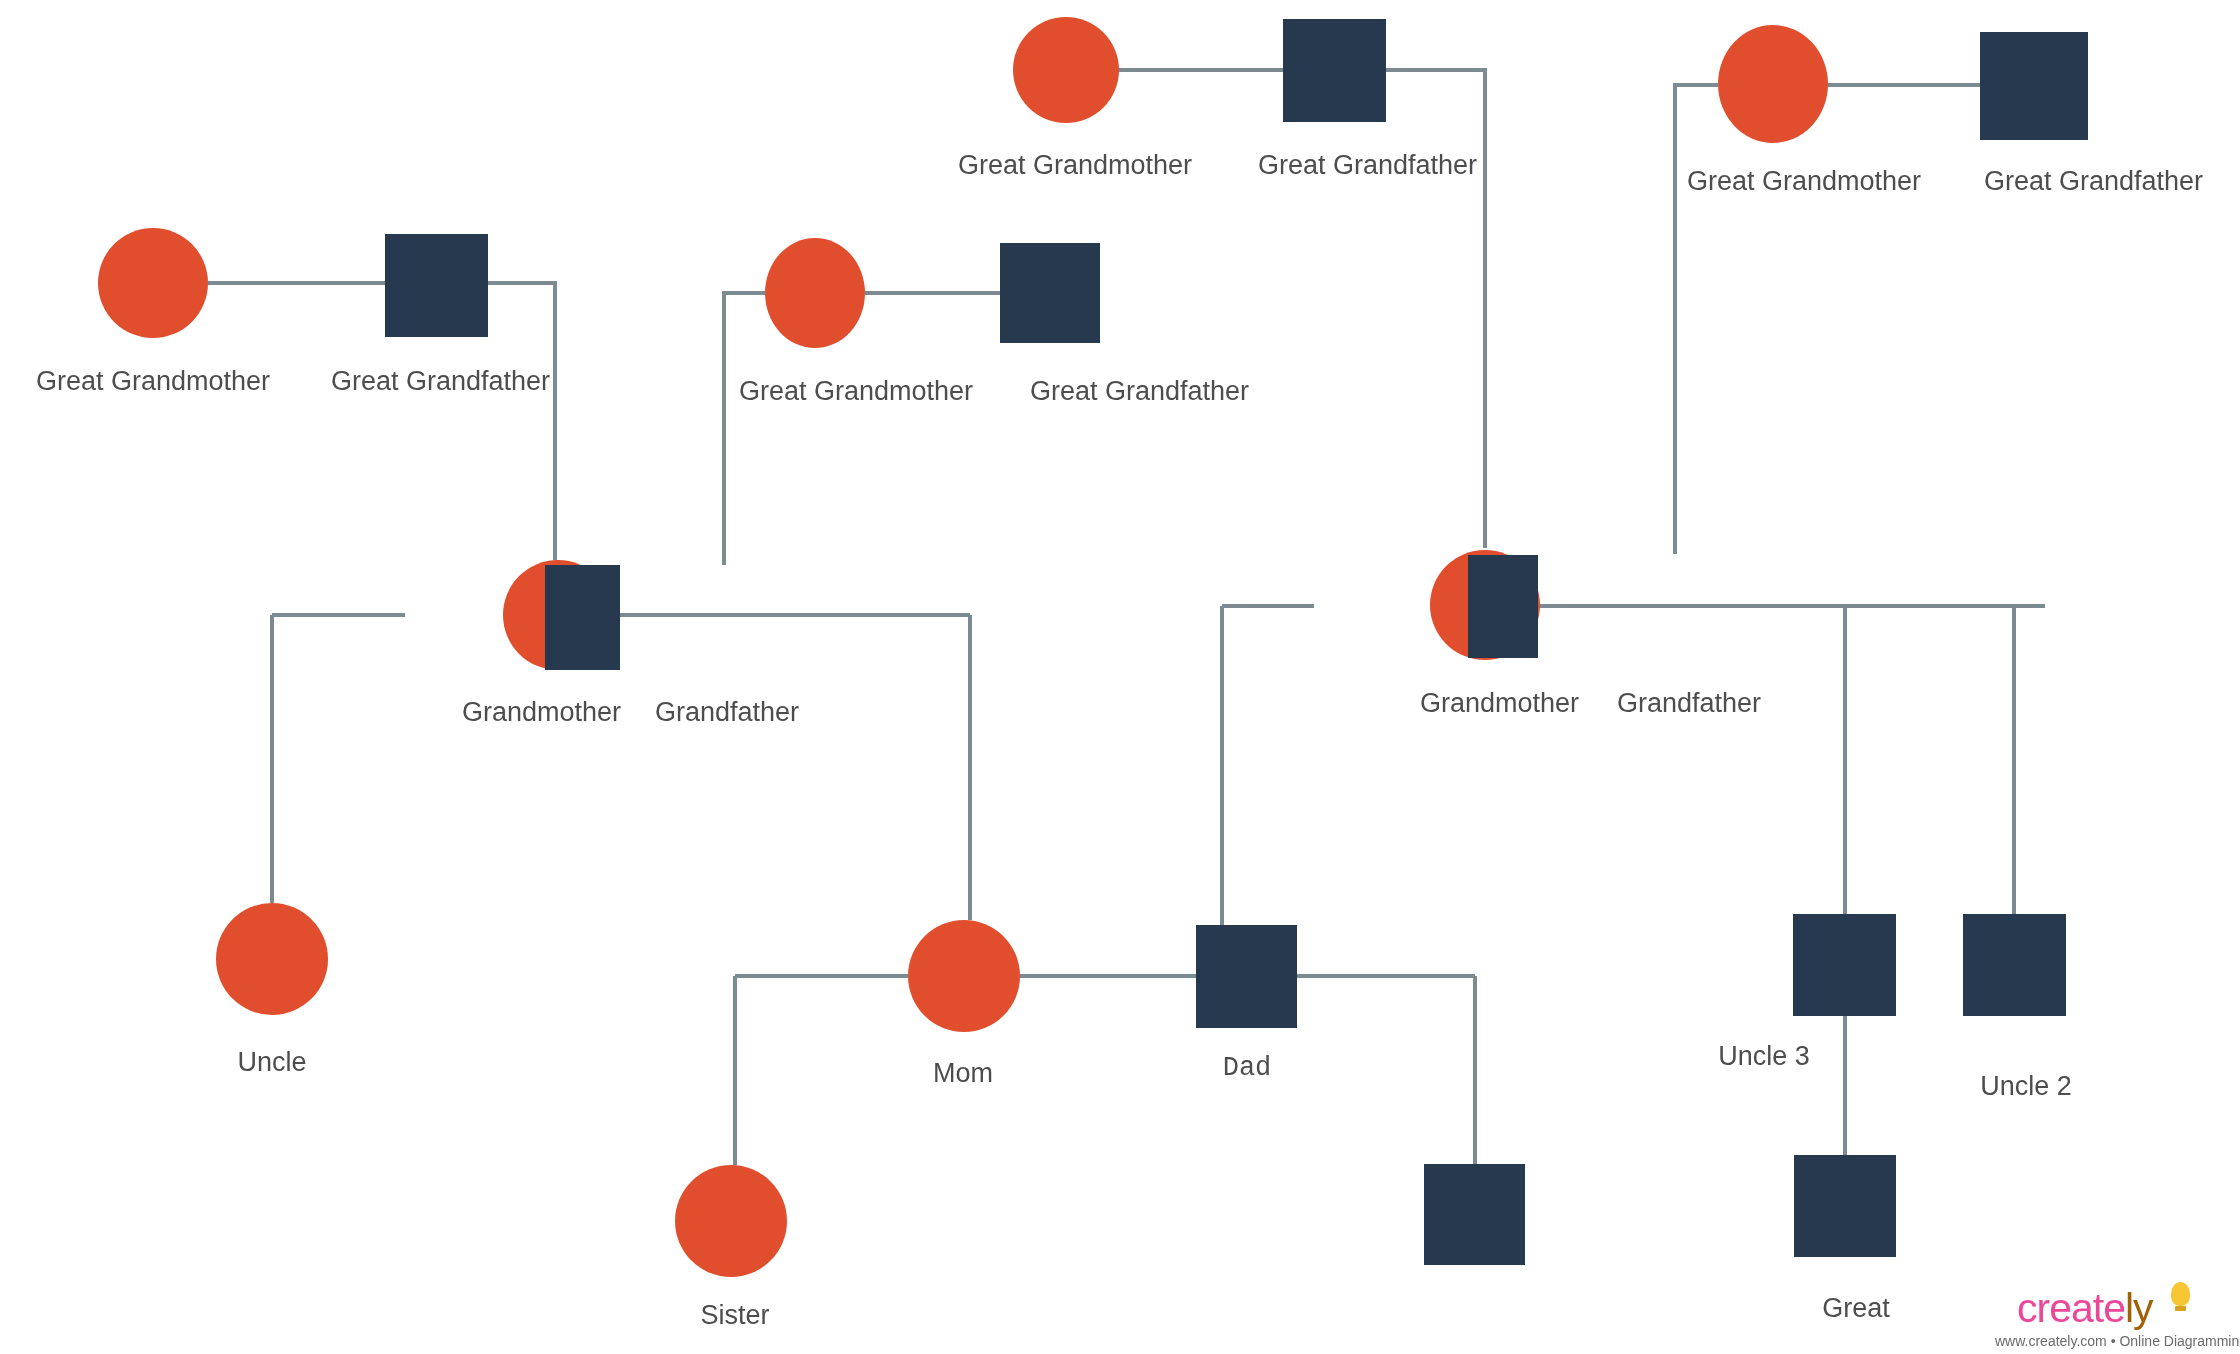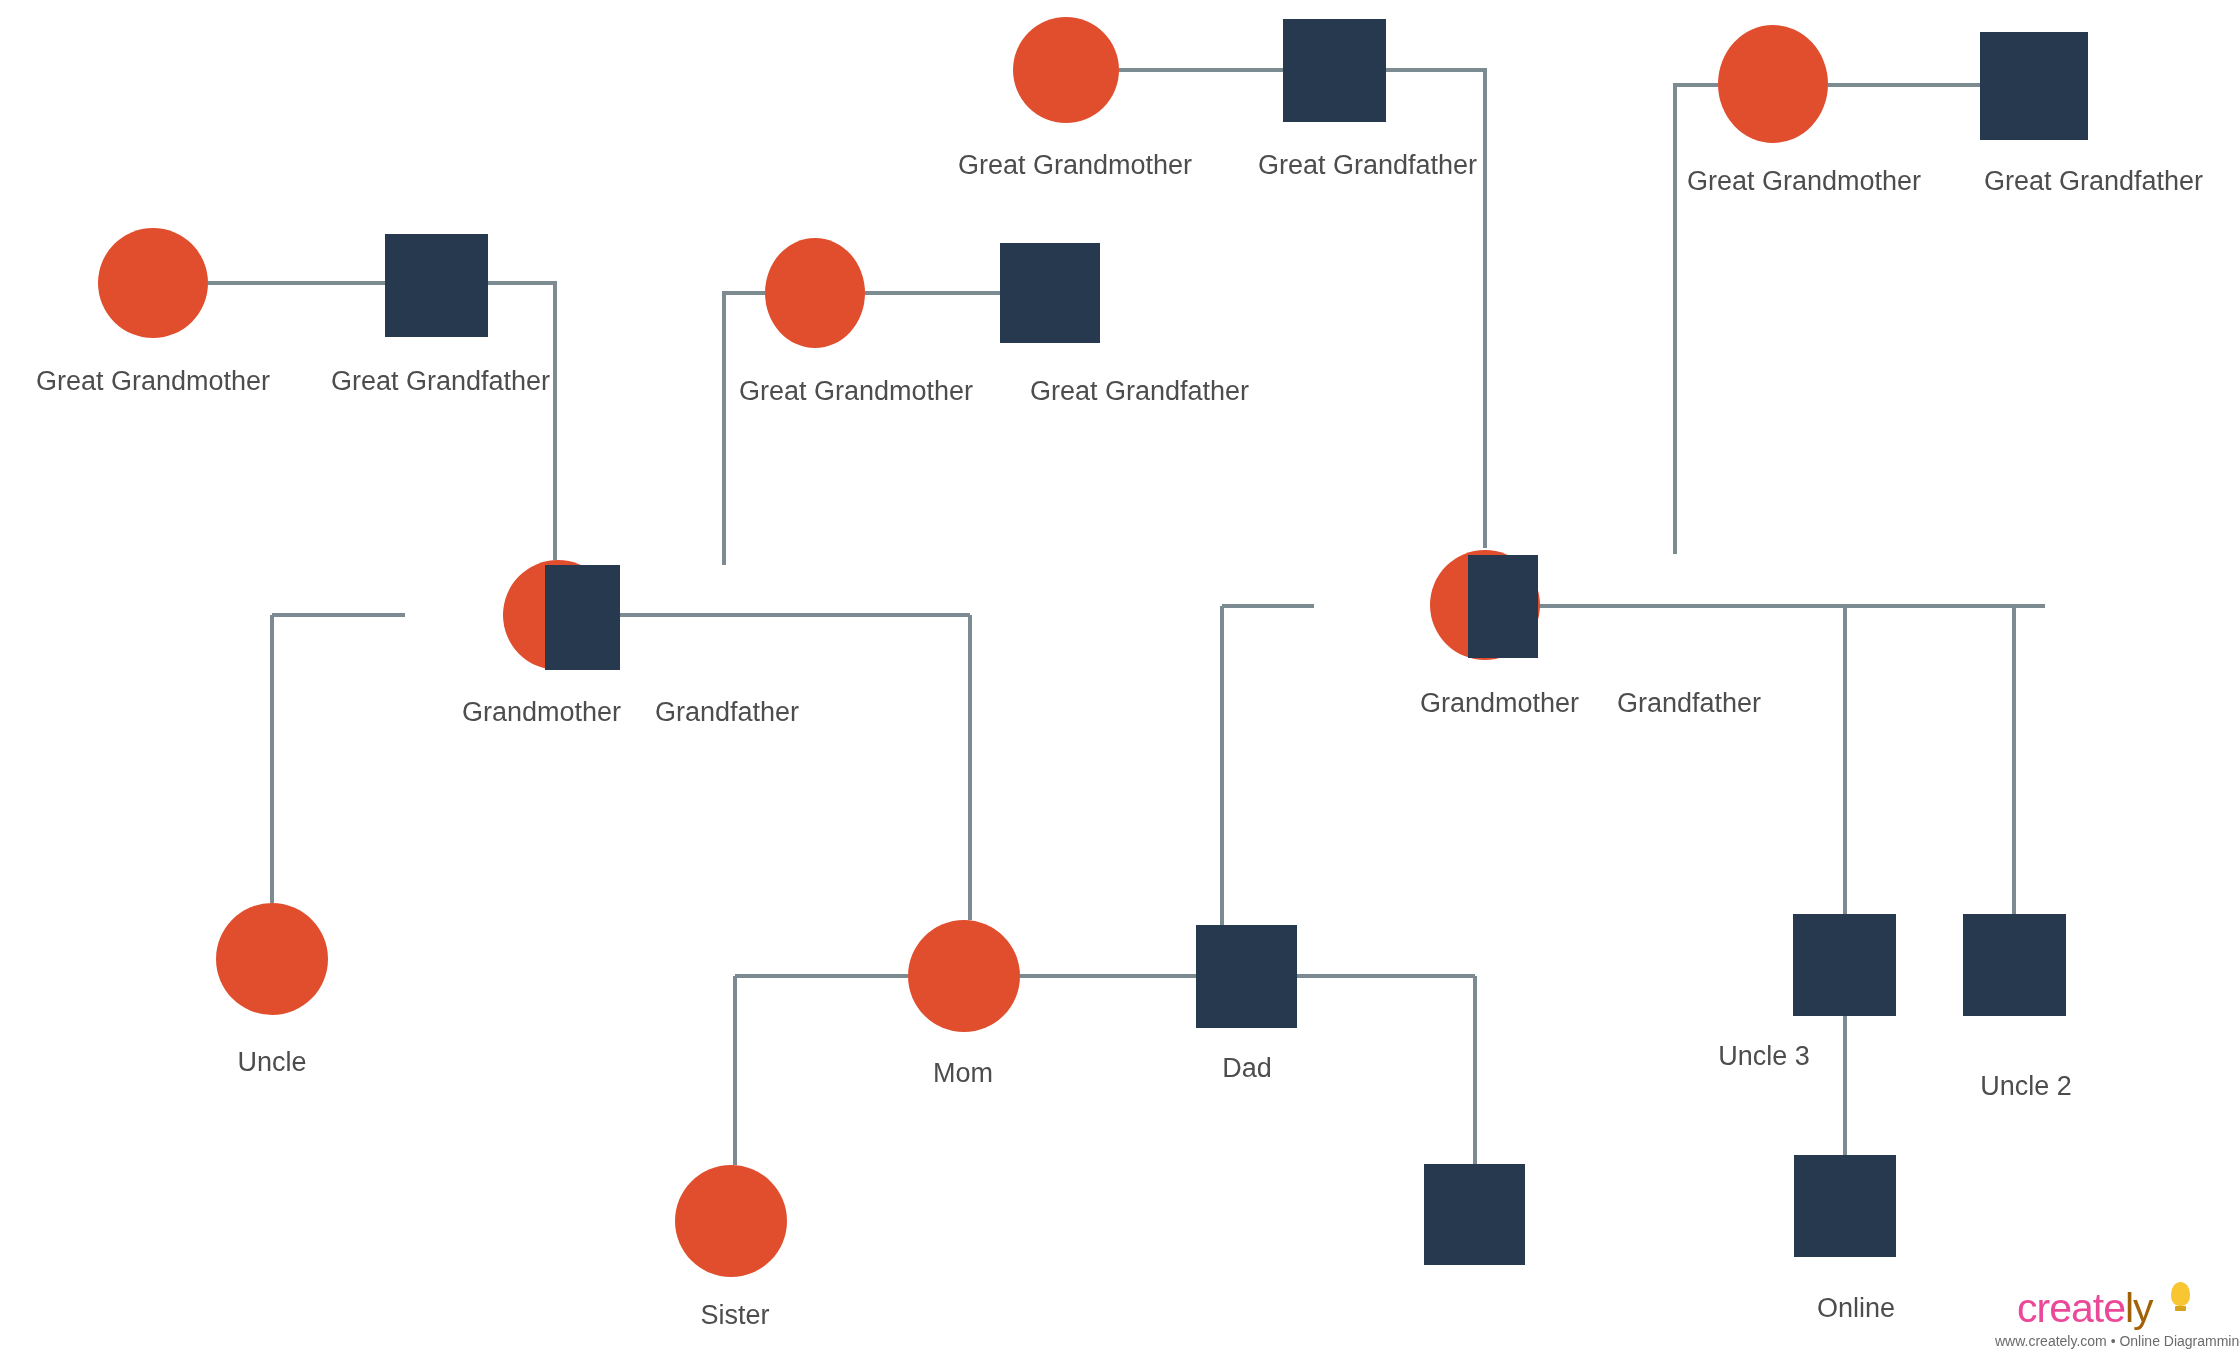--- a/index.html
+++ b/index.html
@@ -177,36 +177,36 @@
   <div class="node node-male" style="left:1468px; top:555px; width:70px; height:103px;"></div>
   <div class="node-label" style="left:1617px; top:690px;">Grandfather</div>
 
   <div class="node node-female" style="left:216px; top:903px; width:112px; height:112px;"></div>
   <div class="node-label label-center" style="left:272px; top:1049px;">Uncle</div>
 
   <div class="node node-female" style="left:908px; top:920px; width:112px; height:112px;"></div>
   <div class="node-label label-center" style="left:963px; top:1060px;text-align:center;">Mom</div>
 
   <div class="node node-male" style="left:1196px; top:925px; width:101px; height:103px;"></div>
-  <div class="node-label label-center" style="left:1247px; top:1055px;">Dad</div>
+  <div class="node-label label-center" style="left:1247px; top:1055px;font-family:Liberation Mono, monospace;">Dad</div>
 
   <div class="node node-male" style="left:1793px; top:914px; width:103px; height:102px;"></div>
   <div class="node-label label-center" style="left:1764px; top:1043px;">Uncle 3</div>
 
   <div class="node node-male" style="left:1963px; top:914px; width:103px; height:102px;"></div>
   <div class="node-label label-center" style="left:2026px; top:1043px;margin-top:30px;">Uncle 2</div>
 
   <div class="node node-female" style="left:675px; top:1165px; width:112px; height:112px;"></div>
   <div class="node-label label-center" style="left:735px; top:1302px;">Sister</div>
 
   <div class="node node-male" style="left:1424px; top:1164px; width:101px; height:101px;"></div>
   <div class="node-label label-center" style="left:1475px; top:1324px;margin-top:31px;">Me</div>
 
   <div class="node node-male" style="left:1794px; top:1155px; width:102px; height:102px;"></div>
-  <div class="node-label label-center" style="left:1856px; top:1295px;">Online</div>
+  <div class="node-label label-center" style="left:1856px; top:1295px;">Great</div>
 
   <div id="brand">
     <div id="brand-bulb"></div>
     <div id="brand-bulb-base"></div>
     <div id="brand-wordmark">
       <span class="brand-create">create</span><span class="brand-ly">ly</span>
     </div>
     <div id="brand-tagline">www.creately.com • Online Diagramming</div>
   </div>
 

